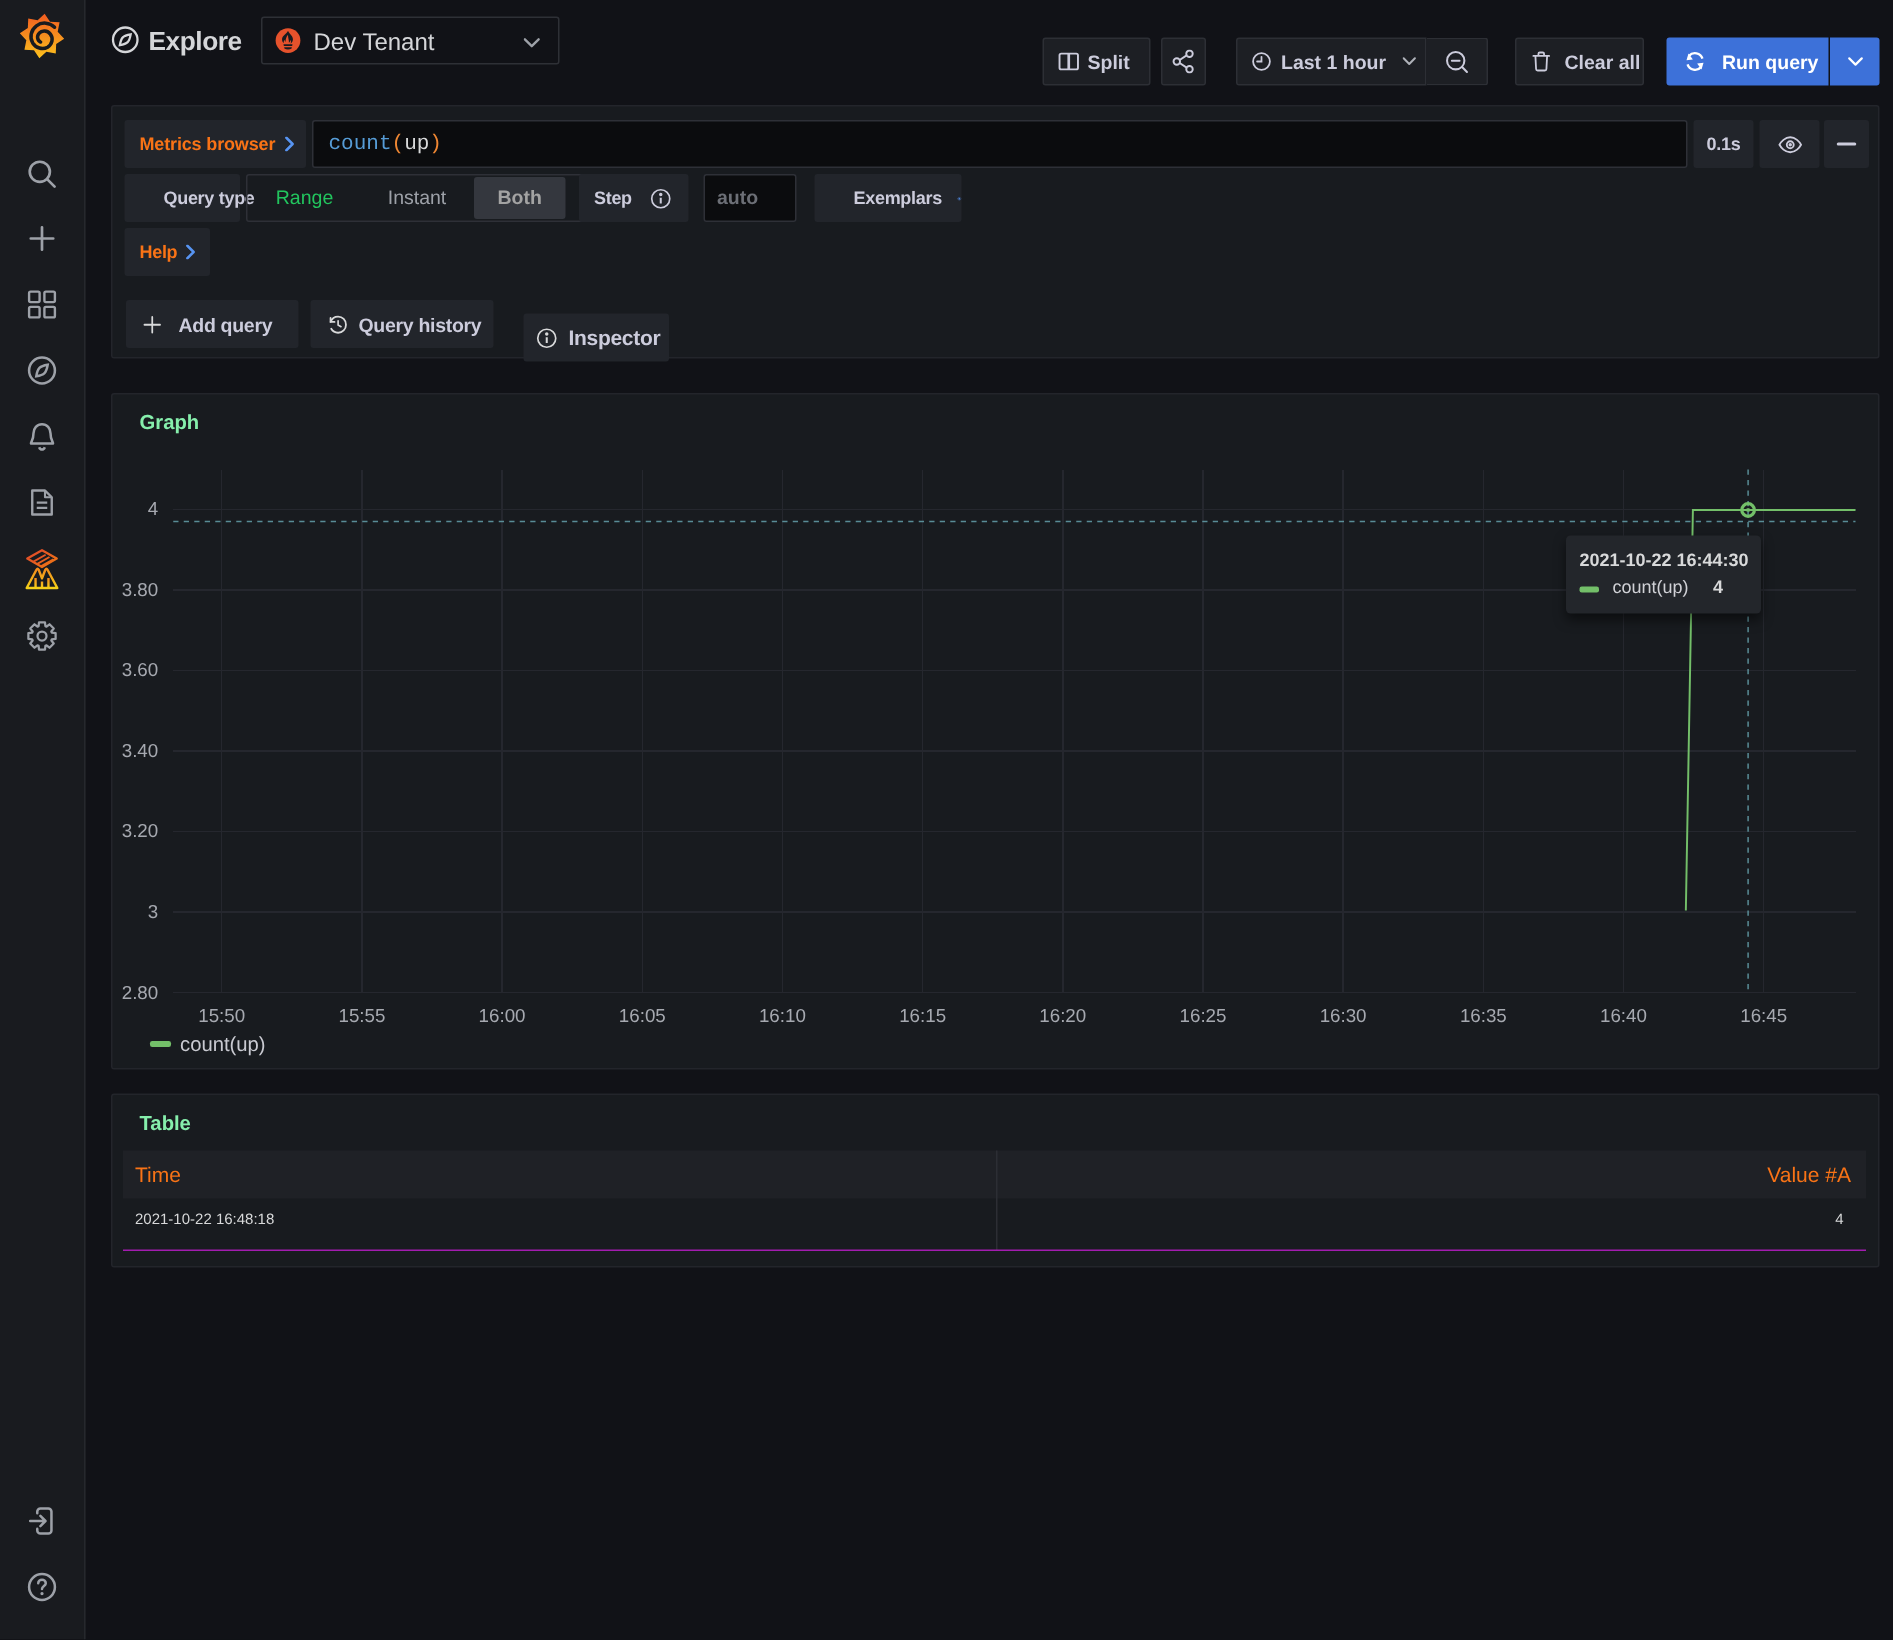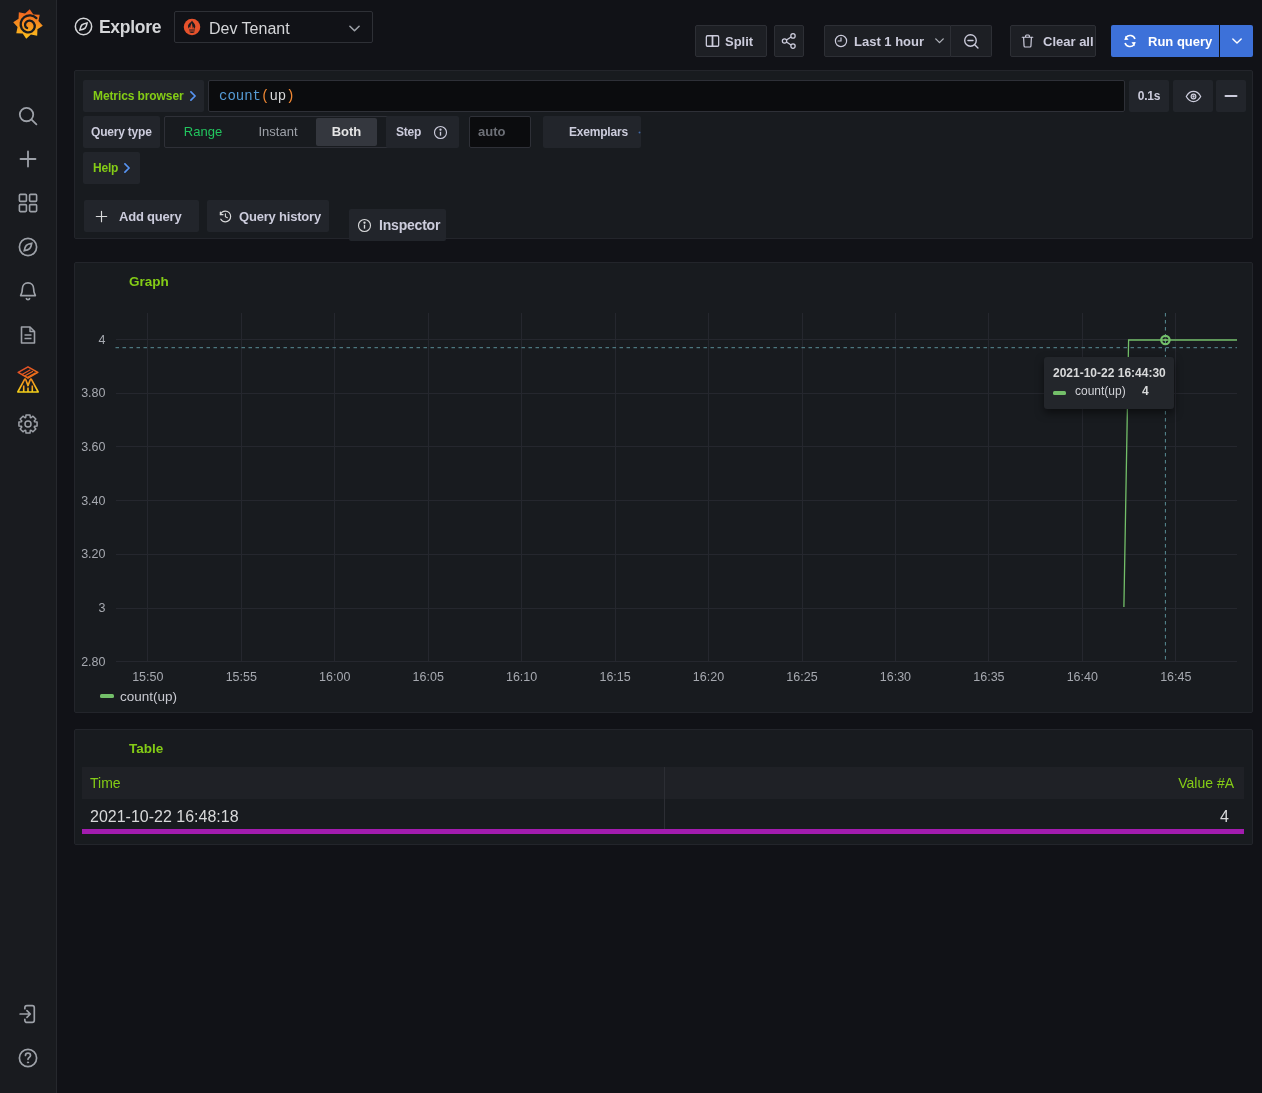--- a/index.html
+++ b/index.html
@@ -14,27 +14,27 @@
   
   .navtxt { color:#d5d6d9; }
   .toolbtn { position:absolute; top:25px; height:32px; background:#1d1f24;
     border:1px solid #2d2f35; border-radius:2px; display:flex; align-items:center;
     color:#ccccdc; font-size:13px; font-weight:bold; white-space:nowrap; }
   
   #qpanel { position:absolute; left:74px; top:70px; width:1179px; height:169px;
     background:#181b1f; border:1px solid #23252b; border-radius:2px; }
   .chip { position:absolute; height:32px; background:#22252b; border-radius:2px;
     display:flex; align-items:center; color:#ccccdc; font-size:12px; letter-spacing:-0.2px; font-weight:bold; white-space:nowrap; }
-  .blue { color:#84cc16; }
+  .blue { color:#f97316; }
   .input { position:absolute; height:32px; background:#0b0c0e; border:1px solid #2e3037;
     border-radius:2px; }
   
   .panel { position:absolute; left:74px; width:1179px; background:#181b1f;
     border:1px solid #23252b; border-radius:2px; }
-  .ptitle { position:absolute; left:18px; top:11px; font-size:13.5px; font-weight:bold; color:#84cc16;margin-left:36px; }
+  .ptitle { position:absolute; left:18px; top:11px; font-size:13.5px; font-weight:bold; color:#86efac; }
 </style>
 </head>
 <body>
 <div id="sidebar">
 
   <svg class="sicon" style="top:24px" width="31" height="31" viewBox="0 0 100 100">
     <defs>
         <linearGradient id="glogo" x1="0" y1="1" x2="0" y2="0">
       <stop offset="0" stop-color="#fcc21d"></stop>
           <stop offset="1" stop-color="#f15b20"></stop>
@@ -190,26 +190,26 @@
         <circle cx="11" cy="11" r="0.7" fill="#ccccdc"></circle>
     </svg>
   </div>
   <div class="chip" style="left:1141px; top:9px; width:30px;">
     <svg style="margin:0 auto" width="14" height="14" viewBox="0 0 14 14" stroke="#ccccdc" stroke-width="2" stroke-linecap="round">
         <path d="M1.5,7 H12.5"></path>
       </svg>
   </div>
 
   <div class="chip" style="left:8px; top:45px; width:77px;">
-      <span style="margin-left:8px">Query type</span>
+      <span style="margin-left:26px">Query type</span>
     </div>
   <div class="abs" style="left:89px; top:45px; width:289px; height:32px; border:1px solid #2e3037; border-radius:2px;">
     <div class="abs" style="left:0; top:0; width:76px; height:30px; line-height:30px; text-align:center; color:#22c55e; font-size:13px;">Range</div>
     <div class="abs" style="left:76px; top:0; width:74px; height:30px; line-height:30px; text-align:center; color:#9da1a8; font-size:13px;">Instant</div>
-    <div class="abs" style="left:151px; top:1px; width:61px; height:28px; line-height:28px; text-align:center; color:#e5e5e5; font-size:13px; font-weight:bold; background:#34373e; border-radius:2px;">Both</div>
+    <div class="abs" style="left:151px; top:1px; width:61px; height:28px; line-height:28px; text-align:center; color:#a3a3a3; font-size:13px; font-weight:bold; background:#34373e; border-radius:2px;">Both</div>
   </div>
   <div class="chip" style="left:311px; top:45px; width:73px;">
     <span style="margin-left:10px">Step</span>
     <svg style="margin-left:12px" width="15" height="15" viewBox="0 0 20 20" fill="none" stroke="#ccccdc" stroke-width="1.5">
       <circle cx="10" cy="10" r="8"></circle>
         <path d="M10,9 V14.2" stroke-width="1.8"></path>
         <circle cx="10" cy="6.2" r="0.8" fill="#ccccdc"></circle>
     </svg>
   </div>
   <div class="input" style="left:394px; top:45px; width:62px; font-size:13px; line-height:30px;font-weight:bold;">
@@ -297,17 +297,17 @@
     <div class="abs" style="left:98px; top:27px; font-size:12px; font-weight:bold; color:#d8d9da;">4</div>
   </div>
 </div>
 <div id="tablepanel" class="panel" style="top:729px; height:116px;">
   <div class="ptitle">Table</div>
   <div class="abs" style="left:7px; top:37px; width:1162px; height:32px; background:#1f2126;">
     <div class="abs blue" style="left:8px; top:8px; font-size:14px;">Time</div>
     <div class="abs blue" style="right:10px; top:8px; font-size:14px;">Value #A</div>
   </div>
   <div class="abs" style="left:589px; top:37px; width:1px; height:67px; background:#2c2e34;"></div>
-  <div class="abs" style="left:7px; top:69px; width:1162px; height:35px; border-bottom:5px solid #a21caf; color:#d8d9da; font-size:16px;">
+  <div class="abs" style="left:7px; top:69px; width:1162px; height:35px; border-bottom:1px solid #a21caf; color:#d8d9da; font-size:10px;">
     <div class="abs" style="left:8px; top:9px;">2021-10-22 16:48:18</div>
     <div class="abs" style="right:15px; top:9px;">4</div>
   </div>
 </div>
 
 </body></html>

